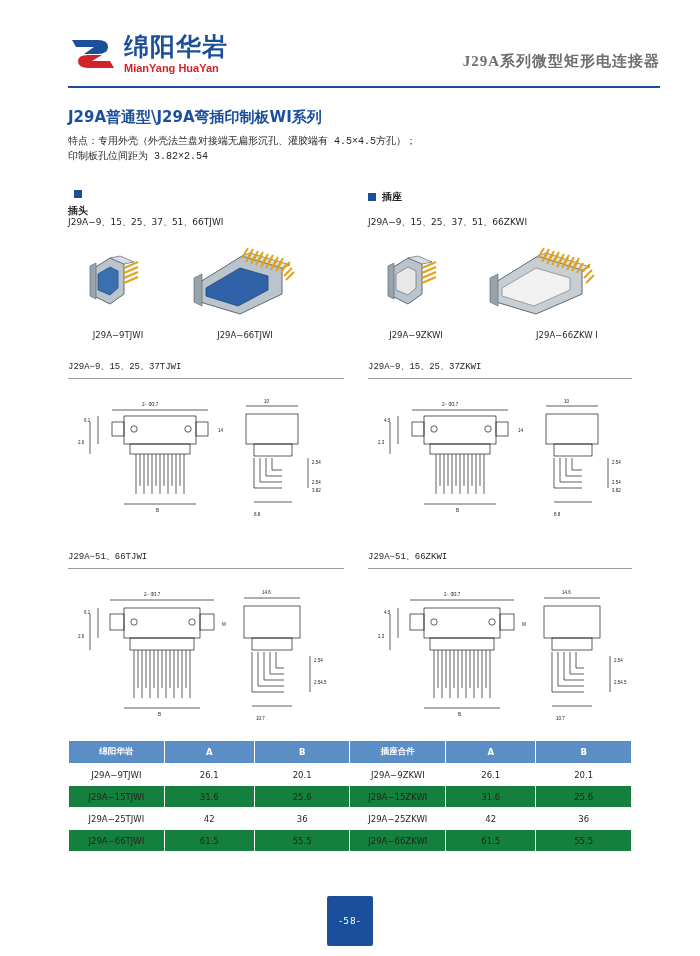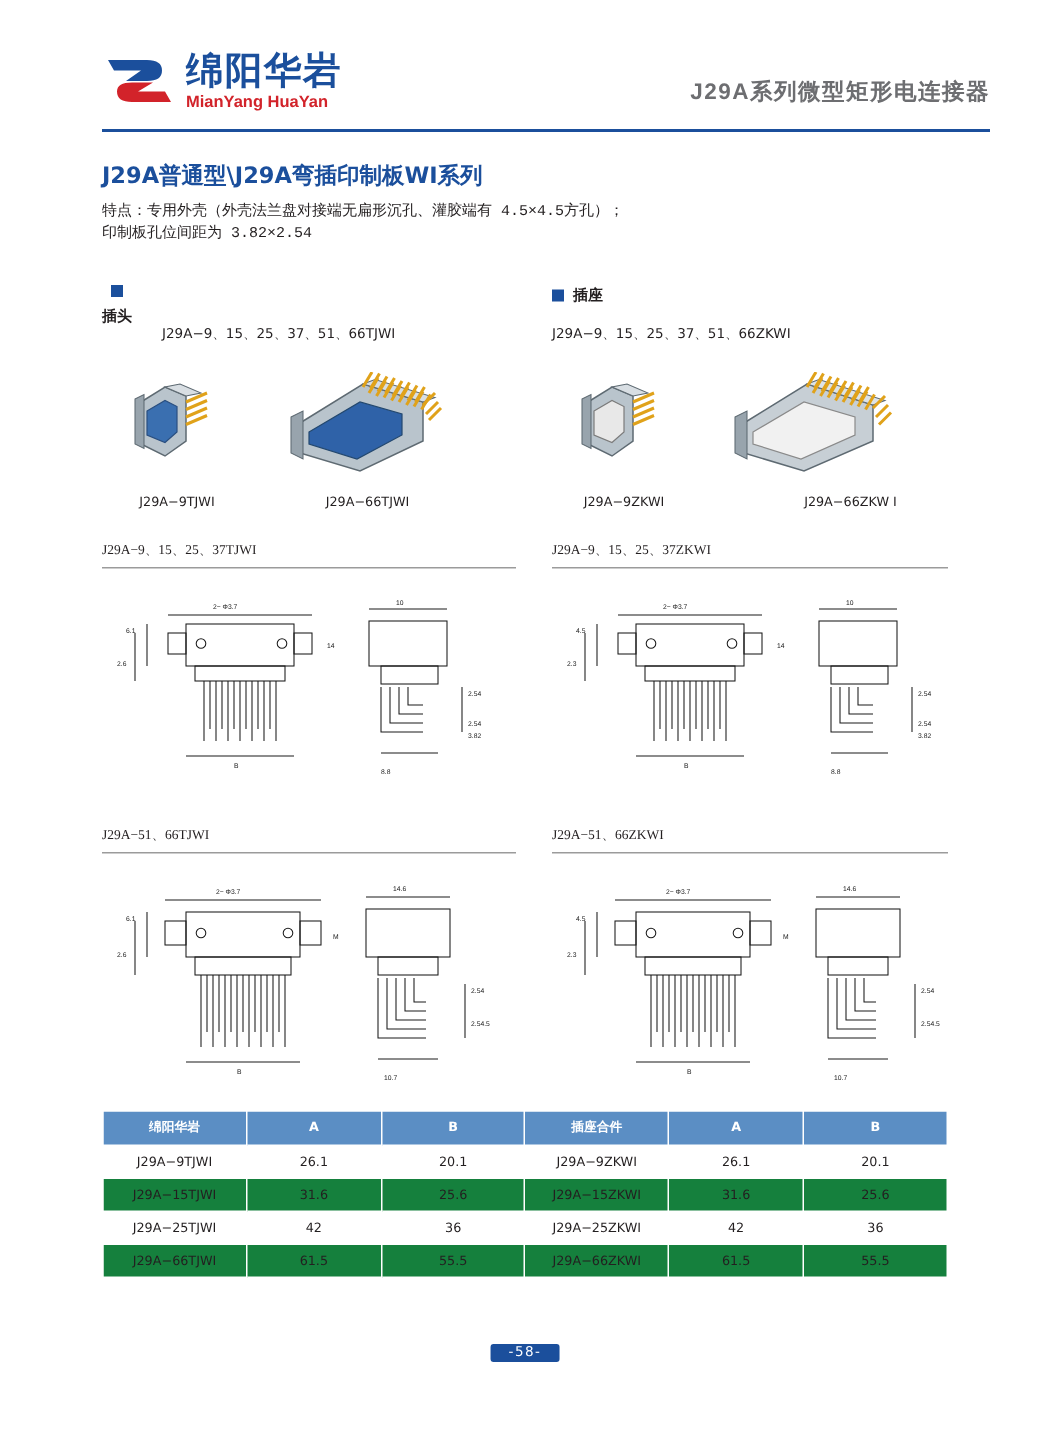--- a/index.html
+++ b/index.html
@@ -32,21 +32,21 @@
   .logo-cn{
     font-size:25px;font-weight:bold;color:#1b4f9c;letter-spacing:1px;
     font-family:"DejaVu Sans","Liberation Sans",sans-serif;
   }
   .logo-en{
     font-size:11px;font-weight:bold;color:#d2232a;margin-top:4px;letter-spacing:0px;
   }
   .header-title{
     position:absolute;right:0;top:22px;
     font-size:15px;font-weight:bold;color:#6d6e71;letter-spacing:1px;
-    font-family:Liberation Sans, sans-serif;
+    font-family:Liberation Serif, serif;
   }
   .header-rule{
     position:absolute;left:28px;top:56px;width:592px;height:2px;background:#1b4f9c;
   }
   
   .sec-title{
     position:absolute;left:68px;top:108px;
     font-size:15px;font-weight:bold;color:#1b4f9c;
     font-family:"DejaVu Sans","Liberation Sans",sans-serif;
   }
@@ -65,21 +65,21 @@
   .partlist{
     position:absolute;font-size:9px;color:#231f20;
     font-family:"DejaVu Sans","Liberation Sans",sans-serif;
   }
   .caption{
     position:absolute;font-size:8.5px;color:#231f20;text-align:center;
     font-family:"DejaVu Sans","Liberation Sans",sans-serif;
   }
   .subhead{
     position:absolute;font-size:9px;color:#231f20;
-    font-family:Liberation Serif, serif;
+    font-family:Liberation Mono, monospace;
   }
   .subrule{position:absolute;height:1px;background:#9b9b9b;}
   
   .conn{position:absolute;}
   
   .dwg{position:absolute;}
   .dwg svg{display:block;}
   
   .tbl{
     position:absolute;left:68px;top:740px;width:564px;
@@ -93,21 +93,21 @@
   }
   .tbl td{
     border:1px solid #ffffff;height:19px;text-align:center;color:#231f20;
   }
   .tbl tr.odd td{background:#ffffff;}
   .tbl tr.even td{background:#15803d;}
   
   .pagenum{
     position:absolute;left:50%;transform:translateX(-50%);top:896px;
     background:#1b4f9c;color:#fff;font-size:9px;
-    padding:1px 12px;border-radius:2px;letter-spacing:1px;
+    padding:20px 12px;border-radius:2px;letter-spacing:1px;
     font-family:"DejaVu Sans","Liberation Sans",sans-serif;
   }
 </style>
 </head>
 <body>
 
 <div class="page">
 
   <div class="header">
     <div class="logo-wrap">
@@ -129,21 +129,21 @@
   <div class="sec-title">J29A普通型\J29A弯插印制板WⅠ系列</div>
   <div class="feature">
     <div>特点：专用外壳（外壳法兰盘对接端无扁形沉孔、灌胶端有 4.5×4.5方孔）；</div>
     <div>印制板孔位间距为 3.82×2.54</div>
   </div>
 
   <div class="colhead" style="left:68px;top:190px;flex-direction:column;">
     <span class="blue-sq"></span>
     <span>插头</span>
   </div>
-  <div class="partlist" style="left:68px;top:216px;margin-left:40px;">J29A−9、15、25、37、51、66TJWI</div>
+  <div class="partlist" style="left:68px;top:216px;">J29A−9、15、25、37、51、66TJWI</div>
 
   <div class="colhead" style="left:368px;top:190px;">
     <span class="blue-sq"></span>
     <span>插座</span>
   </div>
   <div class="partlist" style="left:368px;top:216px;">J29A−9、15、25、37、51、66ZKWI</div>
 
   <div class="conn" style="left:80px;top:250px;">
     <svg width="70" height="70" viewBox="0 0 70 70">
       <polygon points="14,18 30,8 44,14 44,44 30,54 14,46" fill="#b9c4cc" stroke="#5e6a72" stroke-width="1"></polygon>

